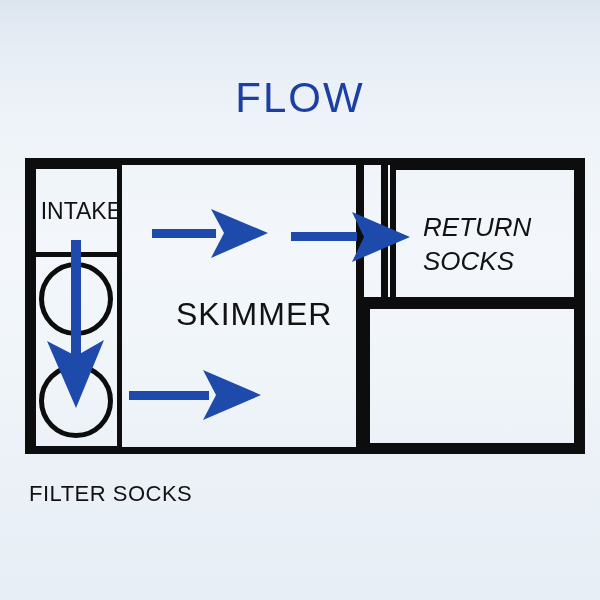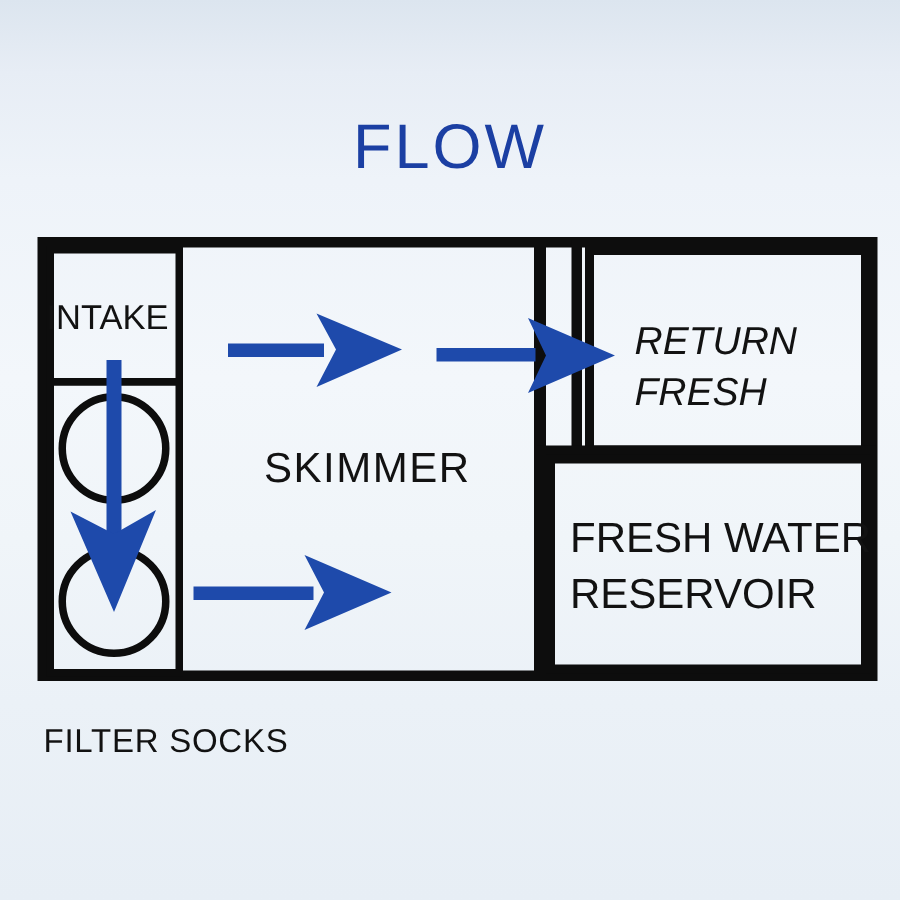--- a/index.html
+++ b/index.html
@@ -38,22 +38,22 @@
   .divider-pump { left: 358px; top: 297px; width: 226px; height: 7px; }
 
   .circle {
     position: absolute; width: 74px; height: 74px;
     border: 5px solid var(--line); border-radius: 50%;
   }
   .circle-1 { left: 39px; top: 262px; }
   .circle-2 { left: 39px; top: 364px; }
 
   .label { position: absolute; color: #121212; white-space: pre; }
-  .label-intake  { left: 31px; top: 198px; width: 91px; text-align: left; font-size: 23px; }
-  .label-skimmer { left: 176px; top: 296px; font-size: 28px; letter-spacing: 1px; }
+  .label-intake  { left: 31px; top: 198px; width: 91px; text-align: right; font-size: 23px; }
+  .label-skimmer { left: 176px; top: 296px; font-size: 32px; letter-spacing: 1px; }
   .label-pump    { left: 423px; top: 210px; font-size: 26px; line-height: 34px; font-style: italic; }
   .label-reservoir { left: 380px; top: 340px; font-size: 28px; line-height: 37px; }
   .label-socks   { left: 29px; top: 481px; font-size: 22px; letter-spacing: 0.5px; }
 
   .arrow-layer { position: absolute; left: 0; top: 0; width: 600px; height: 600px; z-index: 10; pointer-events: none; }
   .arrow { fill: var(--arrow); }
 </style>
 </head>
 <body>
 
@@ -68,22 +68,21 @@
   <div class="wall wall-channel"></div>
   <div class="box pump-box"></div>
   <div class="wall divider-pump"></div>
   <div class="box reservoir-box"></div>
 
   <div class="circle circle-1"></div>
   <div class="circle circle-2"></div>
 
   <div class="label label-intake">INTAKE</div>
   <div class="label label-skimmer">SKIMMER</div>
-  <div class="label label-pump"><span>RETURN</span><br><span>FRESH</span></div>
-  <div class="label label-reservoir"><span>FRESH WATER</span><br><span>RESERVOIR</span></div>
+  <div class="label label-pump"><span>RETURN</span><br><span>SOCKS</span></div>
   <div class="label label-socks">FILTER SOCKS</div>
 
   <svg class="arrow-layer" viewBox="0 0 600 600">
 
     <g>
       <rect class="arrow" x="71" y="240" width="10" height="118"></rect>
       <polygon class="arrow" points="47,341 76,356 104,340 76,408"></polygon>
     </g>
 
     <g>

